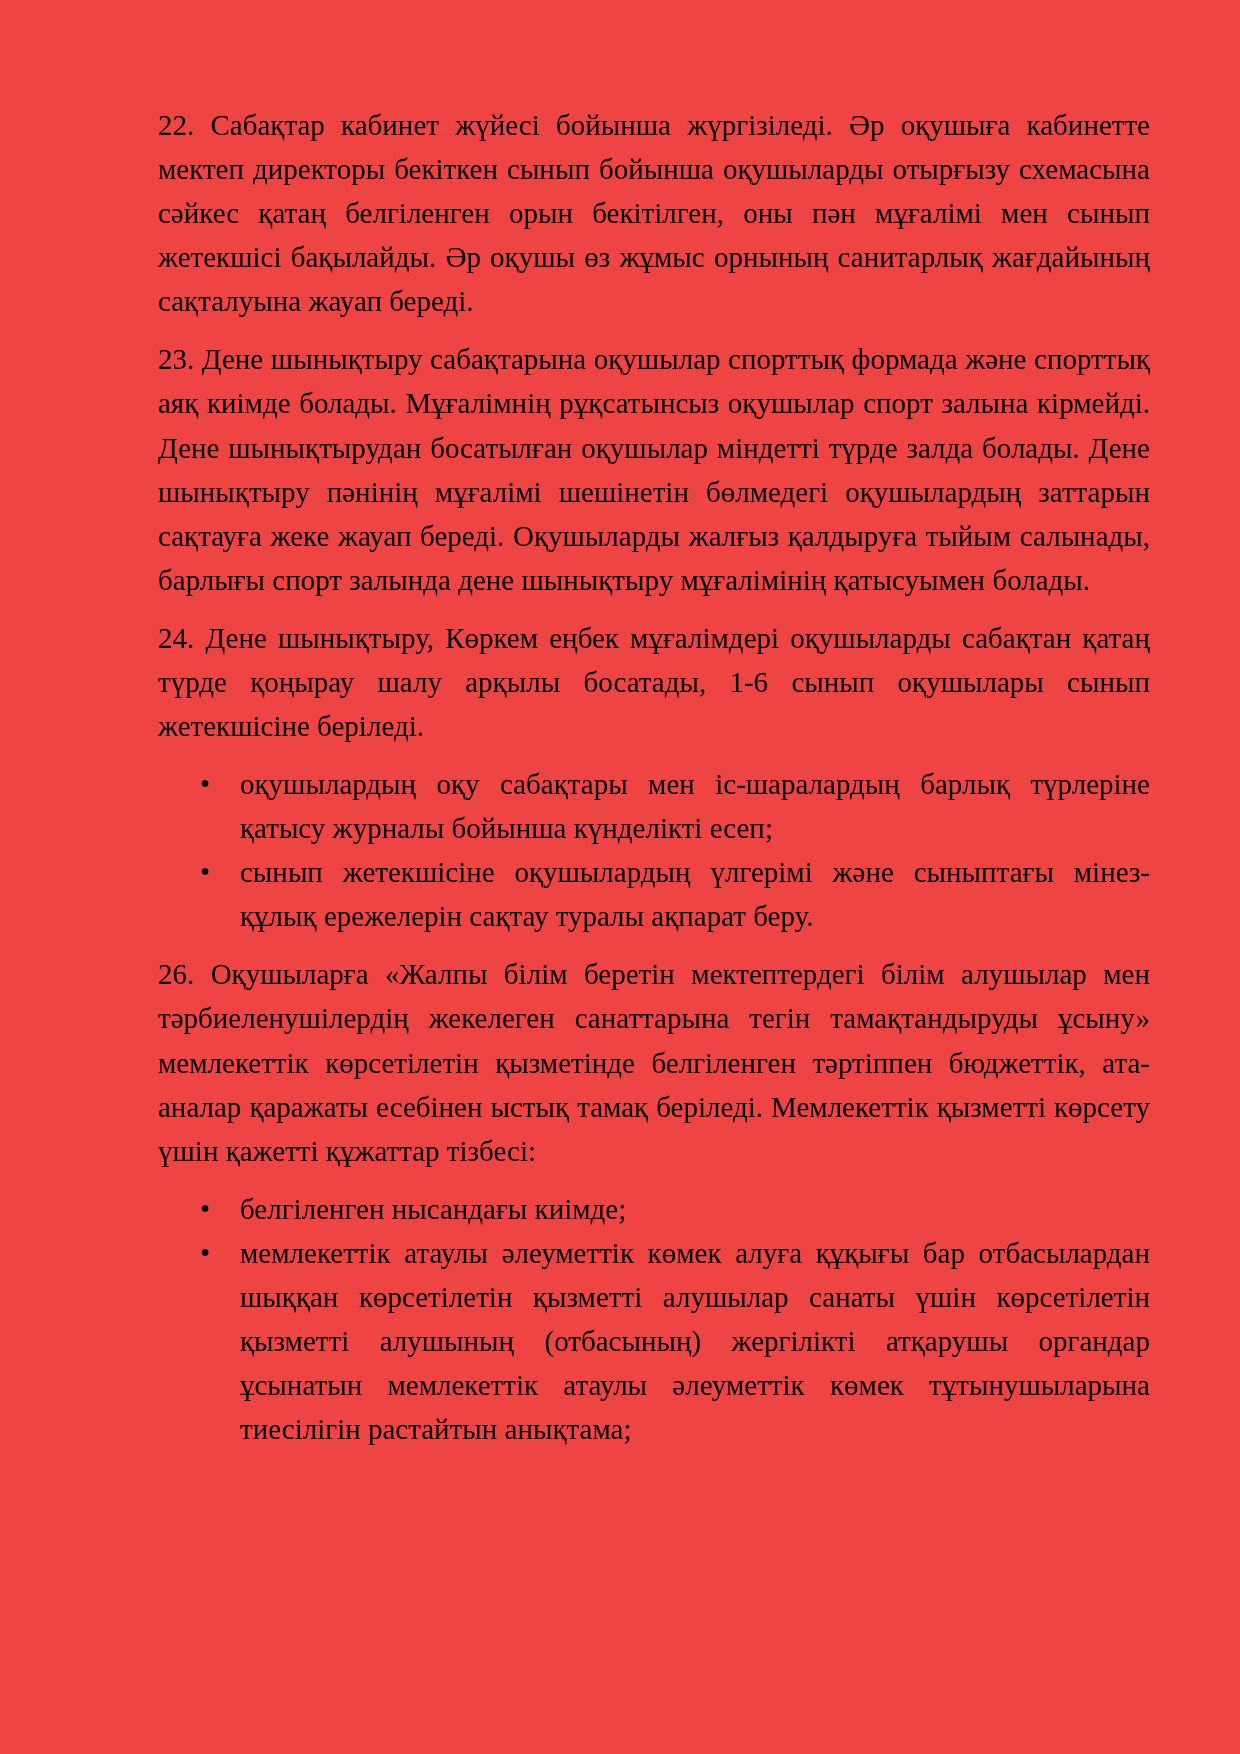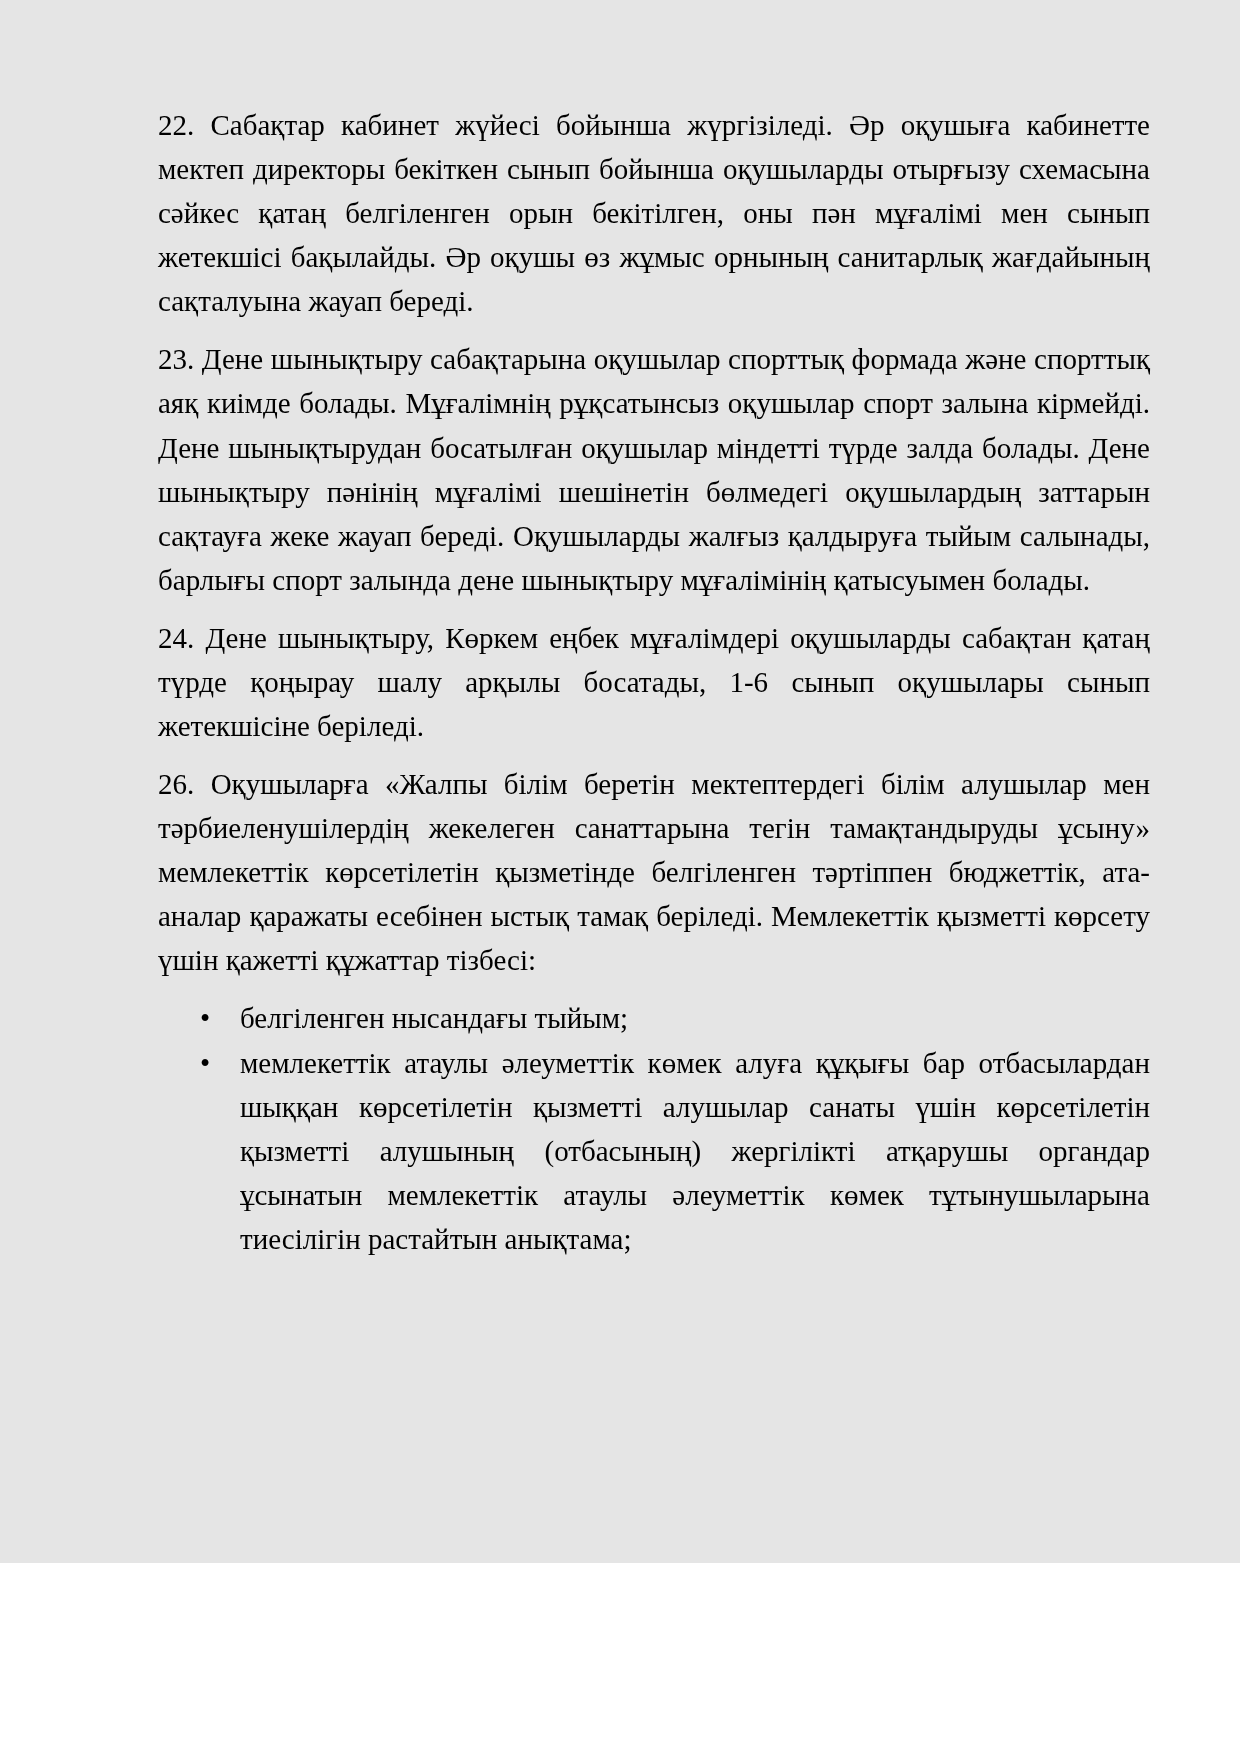--- a/index.html
+++ b/index.html
@@ -3,23 +3,23 @@
 <meta charset="utf-8">
 <style>
   html, body {
     margin: 0;
     padding: 0;
     background: #ffffff;
   }
   .page {
     position: relative;
     width: 1240px;
-    height: 1563px;
+    height: 1754px;
     box-sizing: border-box;
-    background: #e5e5e5;
+    background: #ef4444;
     padding: 103px 90px 0 158px;
     overflow: hidden;
   }
   .doc {
     font-family: "Liberation Serif", "DejaVu Serif", serif;
     font-size: 29px;
     line-height: 1.52;
     color: #000000;
   }
   .doc p {
@@ -49,22 +49,26 @@
 <div class="page">
   <div class="doc">
 
     <p>22. Сабақтар кабинет жүйесі бойынша жүргізіледі. Әр оқушыға кабинетте мектеп директоры бекіткен сынып бойынша оқушыларды отырғызу схемасына сәйкес қатаң белгіленген орын бекітілген, оны пән мұғалімі мен сынып жетекшісі бақылайды. Әр оқушы өз жұмыс орнының санитарлық жағдайының сақталуына жауап береді.</p>
 
     <p>23. Дене шынықтыру сабақтарына оқушылар спорттық формада және спорттық аяқ киімде болады. Мұғалімнің рұқсатынсыз оқушылар спорт залына кірмейді. Дене шынықтырудан босатылған оқушылар міндетті түрде залда болады. Дене шынықтыру пәнінің мұғалімі шешінетін бөлмедегі оқушылардың заттарын сақтауға жеке жауап береді. Оқушыларды жалғыз қалдыруға тыйым салынады, барлығы спорт залында дене шынықтыру мұғалімінің қатысуымен болады.</p>
 
     <p>24. Дене шынықтыру, Көркем еңбек мұғалімдері оқушыларды сабақтан қатаң түрде қоңырау шалу арқылы босатады, 1-6 сынып оқушылары сынып жетекшісіне беріледі.</p>
 
 
+    <ul>
+      <li>оқушылардың оқу сабақтары мен іс-шаралардың барлық түрлеріне қатысу журналы бойынша күнделікті есеп;</li>
+      <li>сынып жетекшісіне оқушылардың үлгерімі және сыныптағы мінез-құлық ережелерін сақтау туралы ақпарат беру.</li>
+    </ul>
 
     <p>26. Оқушыларға «Жалпы білім беретін мектептердегі білім алушылар мен тәрбиеленушілердің жекелеген санаттарына тегін тамақтандыруды ұсыну» мемлекеттік көрсетілетін қызметінде белгіленген тәртіппен бюджеттік, ата-аналар қаражаты есебінен ыстық тамақ беріледі. Мемлекеттік қызметті көрсету үшін қажетті құжаттар тізбесі:</p>
 
     <ul>
-      <li>белгіленген нысандағы тыйым;</li>
+      <li>белгіленген нысандағы киімде;</li>
       <li>мемлекеттік атаулы әлеуметтік көмек алуға құқығы бар отбасылардан шыққан көрсетілетін қызметті алушылар санаты үшін көрсетілетін қызметті алушының (отбасының) жергілікті атқарушы органдар ұсынатын мемлекеттік атаулы әлеуметтік көмек тұтынушыларына тиесілігін растайтын анықтама;</li>
     </ul>
 
   </div>
 </div>
 
 </body></html>

